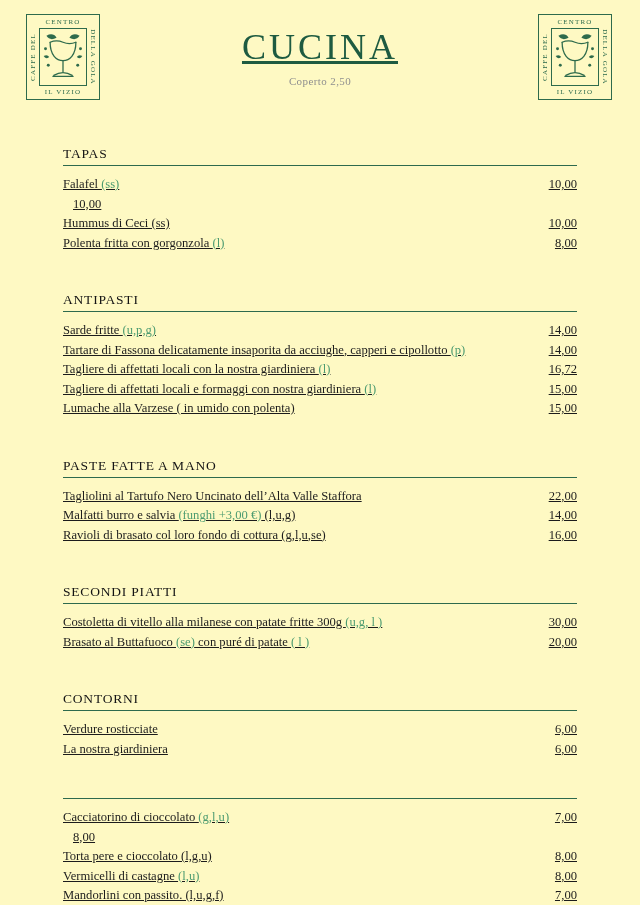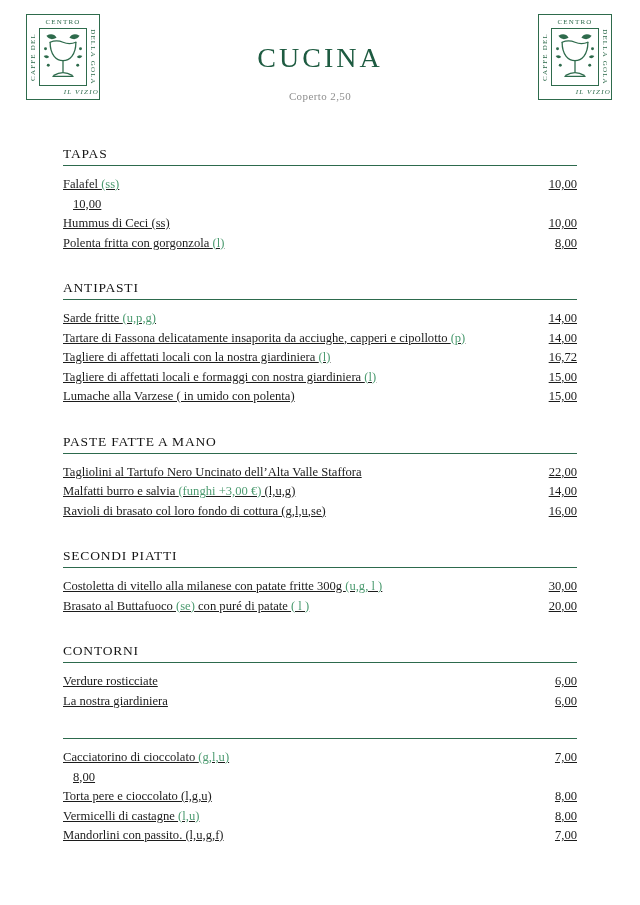--- a/index.html
+++ b/index.html
@@ -1,55 +1,55 @@
 <!DOCTYPE html>
 <html><head>
 <meta charset="utf-8">
 <style>
   html,body { margin:0; padding:0; background:#e8e8e8; }
   .page {
     position:relative;
     width:640px; height:905px;
     margin:0 auto;
-    background:#ffffff;
+    background:#fef9c3;
     font-family:"Liberation Serif", serif;
     color:#1c1c1c;
     overflow:hidden;
     box-sizing:border-box;
   }
 
   
   .header { position:relative; height:104px; padding-top:26px; text-align:center; box-sizing:border-box; }
-  .title { margin:16px; font-weight:normal; font-size:28px; letter-spacing:3px; color:#1e5b41; }
+  .title { margin:0; font-weight:normal; font-size:36px; letter-spacing:3px; color:#1e5b41;text-decoration:underline; }
   .subtitle { margin-top:7px; font-size:11px; color:#8f8f8f; letter-spacing:0.4px; }
 
   
   .logo {
     position:absolute; top:14px;
     width:74px; height:86px;
     border:1px solid #2e6b4c;
     color:#2e6b4c;
     box-sizing:border-box;
   }
   .logo.left  { left:26px; }
   .logo.right { right:28px; }
   .logo-text { position:absolute; font-size:7px; letter-spacing:1.2px; white-space:nowrap; font-family:"Liberation Serif", serif; }
   .lt-top    { top:3px; left:0; width:100%; text-align:center; }
-  .lt-bottom { bottom:3px; left:0; width:100%; text-align:right;font-style:italic; }
+  .lt-bottom { bottom:3px; left:0; width:100%; text-align:center; }
   .lt-left   { top:50%; left:6px;  transform:translate(-50%,-50%) rotate(-90deg); }
   .lt-right  { top:50%; right:6px; transform:translate(50%,-50%) rotate(90deg); }
   .logo-art {
     position:absolute; top:13px; bottom:13px; left:12px; right:12px;
     border:1px solid #2e6b4c;
   }
   .logo-art svg { width:100%; height:100%; display:block; }
 
   
   .menu { padding:26px 63px 0 63px; }
-  .menu-section { margin-top:27px; }
+  .menu-section { margin-top:39px; }
   .menu-section:first-child { margin-top:16px; }
   .section-title {
     margin:0 0 3px 0;
     font-size:13.5px; font-weight:normal;
     letter-spacing:0.8px; color:#141414;
   }
   .section-rule { border:none; border-top:1px solid #2d6a4d; margin:0 0 9px 0; }
   .item-row {
     display:flex; justify-content:space-between; align-items:baseline;
     font-size:12.6px; line-height:19.5px;text-decoration:underline;

